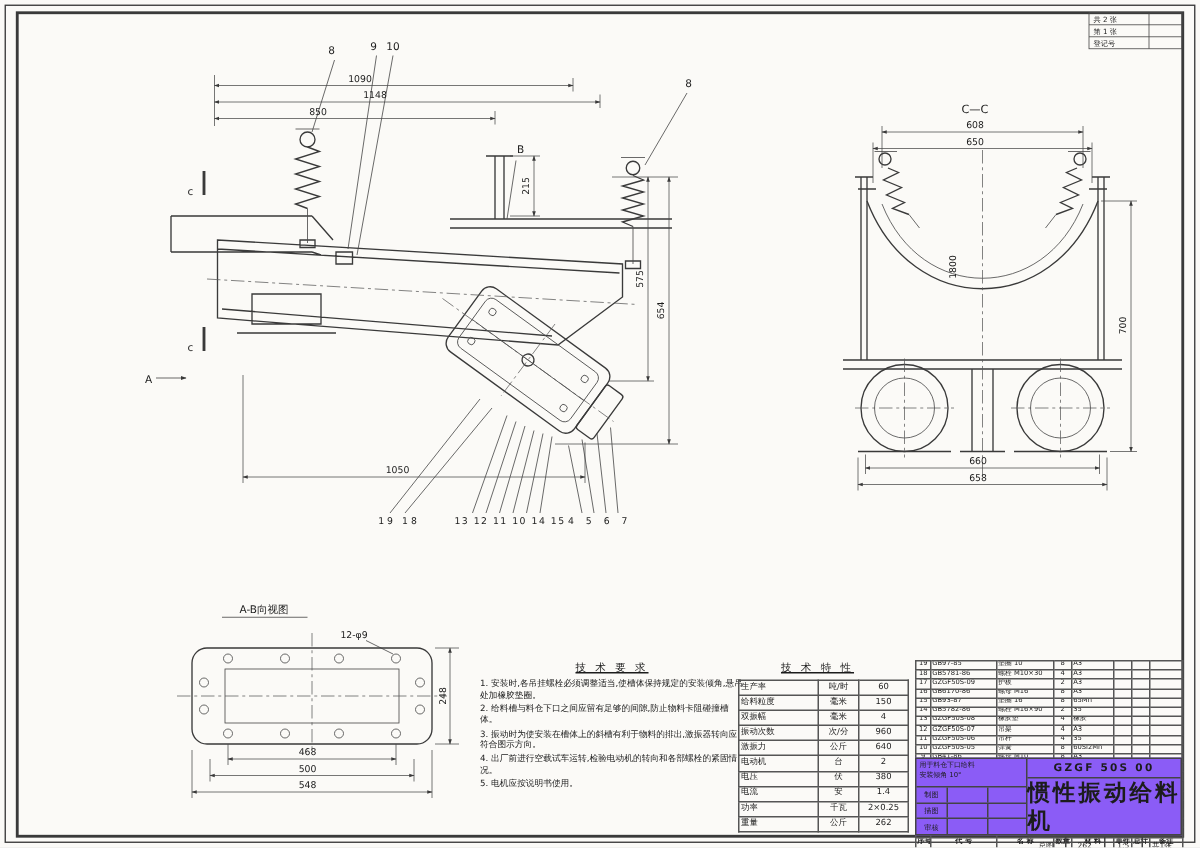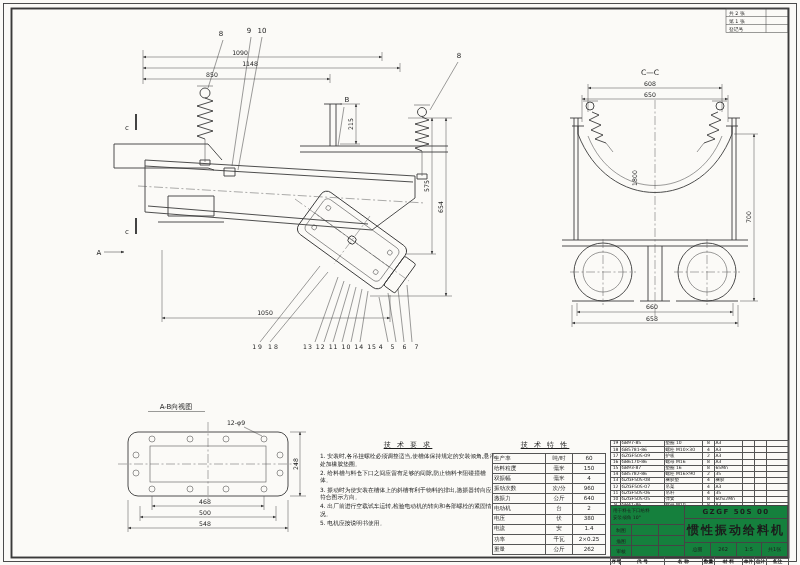--- a/index.html
+++ b/index.html
@@ -27,32 +27,32 @@
   .spec td:nth-child(2){width:24px;text-align:center;}
   .spec td:nth-child(3){width:30px;text-align:center;}
   .parts{width:178px;border:1px solid #444;}
   .parts td{border:0.5px solid #555;font-size:4.5px;height:5.2px;line-height:1;padding:0 0.5px;
             overflow:hidden;white-space:nowrap;text-align:center;color:#222;}
   .parts td:nth-child(2),.parts td:nth-child(3),.parts td:nth-child(5){text-align:left;}
   .parts col.c1{width:10px}.parts col.c2{width:44px}.parts col.c3{width:38px}.parts col.c4{width:12px}
   .parts col.c5{width:28px}.parts col.c6{width:12px}.parts col.c7{width:12px}.parts col.c8{width:22px}
   .parts .hdr td{font-size:4.8px;height:7px;text-align:center;font-weight:bold;}
   .tblock{position:absolute;left:610px;top:505px;width:178px;height:52px;border:1px solid #444;
-          display:flex;box-sizing:border-box;background:#15803d;}
+          display:flex;box-sizing:border-box;background:#8b5cf6;}
   .tb-left{width:74px;border-right:0.8px solid #444;display:flex;flex-direction:column;box-sizing:border-box;}
   .tb-notes{height:19px;border-bottom:0.8px solid #444;font-size:4.6px;line-height:1.6;padding:1px 2px;box-sizing:border-box;}
   .tb-sig{flex:1;display:flex;flex-direction:column;}
   .tb-row{flex:1;display:flex;border-bottom:0.6px solid #444;}
   .tb-row:last-child{border-bottom:none;}
   .tb-row span{border-right:0.6px solid #444;font-size:4.8px;display:flex;align-items:center;justify-content:center;}
   .tb-row .c1{width:20px;}.tb-row .c2{width:26px;}.tb-row .c3{flex:1;border-right:none;}
   .tb-right{flex:1;display:flex;flex-direction:column;}
   .tb-code{height:12px;border-bottom:0.8px solid #444;text-align:center;font-size:7px;font-weight:bold;
            letter-spacing:1.5px;line-height:12px;}
-  .tb-title{flex:1;display:flex;align-items:center;justify-content:center;font-size:12px;font-weight:bold;letter-spacing:2px;}
+  .tb-title{flex:1;display:flex;align-items:center;justify-content:center;font-size:15px;font-weight:bold;letter-spacing:2px;}
   .tb-bottom{height:13px;border-top:0.8px solid #444;display:flex;}
   .tb-bottom span{flex:1;border-right:0.6px solid #444;text-align:center;font-size:5px;line-height:13px;overflow:hidden;white-space:nowrap;}
   .tb-bottom span:last-child{border-right:none;}
 </style>
 </head>
 <body>
 
 <div class="page">
 
 <svg width="800" height="565" viewBox="0 0 800 565">

